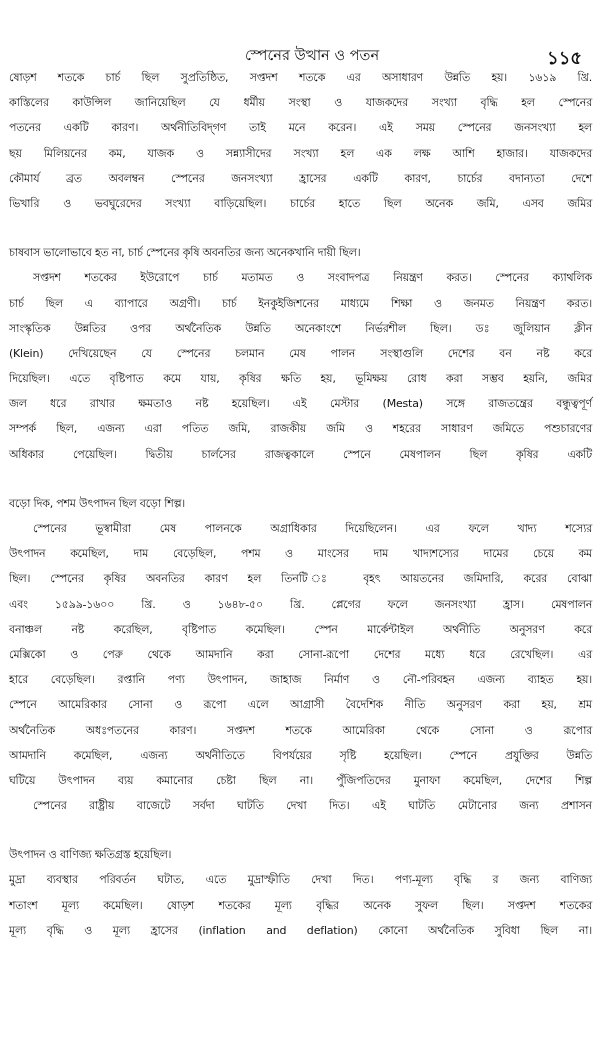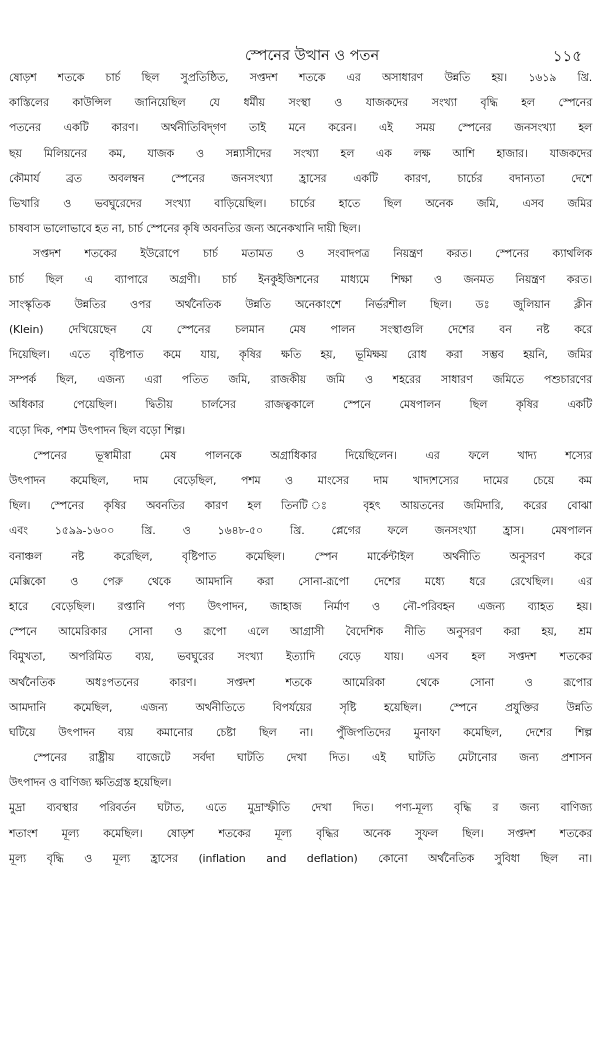--- a/index.html
+++ b/index.html
@@ -1,22 +1,22 @@
 <!DOCTYPE html>
 <html><head>
 <meta charset="utf-8">
 <style>
   html, body { margin: 0; padding: 0; background: #ffffff; }
   body { width: 600px; height: 1055px; overflow: hidden; position: relative; color: #111; font-family: "DejaVu Sans", sans-serif; }
   .header { position: absolute; top: 42px; left: 0; width: 600px; height: 24px; }
   .running-title { position: absolute; left: 0; width: 600px; text-align: center; font-size: 14.5px; top: 2px; padding-left: 12px; }
-  .page-number { position: absolute; right: 18px; top: 2px; font-size: 15px; }
+  .page-number { position: absolute; right: 18px; top: 2px; font-size: 18px; font-weight: bold; }
   .body { position: absolute; top: 65px; left: 9px; width: 583px; }
   .line { height: 25.2px; line-height: 25.2px; font-size: 11px; white-space: nowrap; text-align: justify; text-align-last: justify; overflow: visible; letter-spacing: -0.2px; }
-  .line.last { text-align-last: left; }
+  .line.last { text-align-last: left; margin-top: 24px; }
   .line.indent { padding-left: 24px; }
 </style>
 </head>
 <body>
 
 <div class="header">
   <div class="running-title">স্পেনের উত্থান ও পতন</div>
   <div class="page-number">১১৫</div>
 </div>
 
@@ -26,32 +26,32 @@
     <div class="line">পতনের একটি কারণ। অর্থনীতিবিদ্‌গণ তাই মনে করেন। এই সময় স্পেনের জনসংখ্যা হল</div>
     <div class="line">ছয় মিলিয়নের কম, যাজক ও সন্ন্যাসীদের সংখ্যা হল এক লক্ষ আশি হাজার। যাজকদের</div>
     <div class="line">কৌমার্য ব্রত অবলম্বন স্পেনের জনসংখ্যা হ্রাসের একটি কারণ, চার্চের বদান্যতা দেশে</div>
     <div class="line">ভিখারি ও ভবঘুরেদের সংখ্যা বাড়িয়েছিল। চার্চের হাতে ছিল অনেক জমি, এসব জমির</div>
     <div class="line last">চাষবাস ভালোভাবে হত না, চার্চ স্পেনের কৃষি অবনতির জন্য অনেকখানি দায়ী ছিল।</div>
     <div class="line indent">সপ্তদশ শতকের ইউরোপে চার্চ মতামত ও সংবাদপত্র নিয়ন্ত্রণ করত। স্পেনের ক্যাথলিক</div>
     <div class="line">চার্চ ছিল এ ব্যাপারে অগ্রণী। চার্চ ইনকুইজিশনের মাধ্যমে শিক্ষা ও জনমত নিয়ন্ত্রণ করত।</div>
     <div class="line">সাংস্কৃতিক উন্নতির ওপর অর্থনৈতিক উন্নতি অনেকাংশে নির্ভরশীল ছিল। ডঃ জুলিয়ান ক্লীন</div>
     <div class="line">(Klein) দেখিয়েছেন যে স্পেনের চলমান মেষ পালন সংস্থাগুলি দেশের বন নষ্ট করে</div>
     <div class="line">দিয়েছিল। এতে বৃষ্টিপাত কমে যায়, কৃষির ক্ষতি হয়, ভূমিক্ষয় রোধ করা সম্ভব হয়নি, জমির</div>
+    <div class="line">জল ধরে রাখার ক্ষমতাও নষ্ট হয়েছিল। এই মেস্টার (Mesta) সঙ্গে রাজতন্ত্রের বন্ধুত্বপূর্ণ</div>
     <div class="line">সম্পর্ক ছিল, এজন্য এরা পতিত জমি, রাজকীয় জমি ও শহরের সাধারণ জমিতে পশুচারণের</div>
     <div class="line">অধিকার পেয়েছিল। দ্বিতীয় চার্লসের রাজত্বকালে স্পেনে মেষপালন ছিল কৃষির একটি</div>
     <div class="line last">বড়ো দিক, পশম উৎপাদন ছিল বড়ো শিল্প।</div>
     <div class="line indent">স্পেনের ভূস্বামীরা মেষ পালনকে অগ্রাধিকার দিয়েছিলেন। এর ফলে খাদ্য শস্যের</div>
     <div class="line">উৎপাদন কমেছিল, দাম বেড়েছিল, পশম ও মাংসের দাম খাদ্যশস্যের দামের চেয়ে কম</div>
     <div class="line">ছিল। স্পেনের কৃষির অবনতির কারণ হল তিনটি ঃ বৃহৎ আয়তনের জমিদারি, করের বোঝা</div>
     <div class="line">এবং ১৫৯৯-১৬০০ খ্রি. ও ১৬৪৮-৫০ খ্রি. প্লেগের ফলে জনসংখ্যা হ্রাস। মেষপালন</div>
     <div class="line">বনাঞ্চল নষ্ট করেছিল, বৃষ্টিপাত কমেছিল। স্পেন মার্কেন্টাইল অর্থনীতি অনুসরণ করে</div>
     <div class="line">মেক্সিকো ও পেরু থেকে আমদানি করা সোনা-রূপো দেশের মধ্যে ধরে রেখেছিল। এর</div>
     <div class="line">হারে বেড়েছিল। রপ্তানি পণ্য উৎপাদন, জাহাজ নির্মাণ ও নৌ-পরিবহন এজন্য ব্যাহত হয়।</div>
     <div class="line">স্পেনে আমেরিকার সোনা ও রূপো এলে আগ্রাসী বৈদেশিক নীতি অনুসরণ করা হয়, শ্রম</div>
-    <div class="line">বিমুখতা, অপরিমিত ব্যয়, ভবঘুরের সংখ্যা ইত্যাদি বেড়ে যায়। এসব হল সপ্তদশ শতকের</div>
     <div class="line">অর্থনৈতিক অধঃপতনের কারণ। সপ্তদশ শতকে আমেরিকা থেকে সোনা ও রূপোর</div>
     <div class="line">আমদানি কমেছিল, এজন্য অর্থনীতিতে বিপর্যয়ের সৃষ্টি হয়েছিল। স্পেনে প্রযুক্তির উন্নতি</div>
     <div class="line">ঘটিয়ে উৎপাদন ব্যয় কমানোর চেষ্টা ছিল না। পুঁজিপতিদের মুনাফা কমেছিল, দেশের শিল্প</div>
     <div class="line indent">স্পেনের রাষ্ট্রীয় বাজেটে সর্বদা ঘাটতি দেখা দিত। এই ঘাটতি মেটানোর জন্য প্রশাসন</div>
     <div class="line last">উৎপাদন ও বাণিজ্য ক্ষতিগ্রস্ত হয়েছিল।</div>
     <div class="line">মুদ্রা ব্যবস্থার পরিবর্তন ঘটাত, এতে মুদ্রাস্ফীতি দেখা দিত। পণ্য-মূল্য বৃদ্ধি র জন্য বাণিজ্য</div>
     <div class="line">শতাংশ মূল্য কমেছিল। ষোড়শ শতকের মূল্য বৃদ্ধির অনেক সুফল ছিল। সপ্তদশ শতকের</div>
     <div class="line">মূল্য বৃদ্ধি ও মূল্য হ্রাসের (inflation and deflation) কোনো অর্থনৈতিক সুবিধা ছিল না।</div>
   </div>
 

